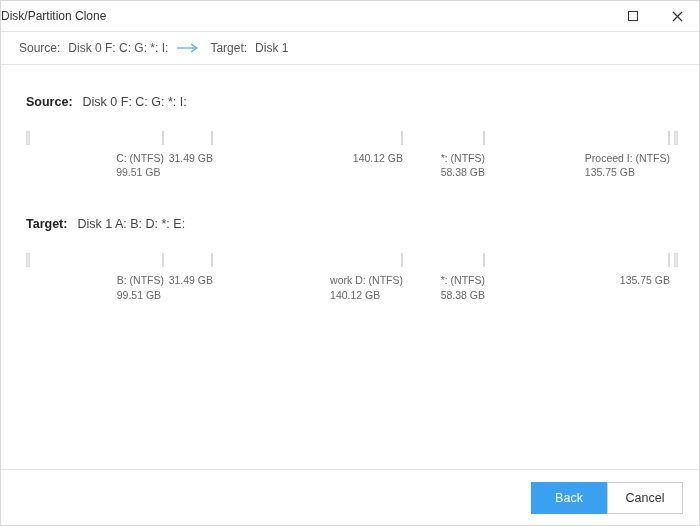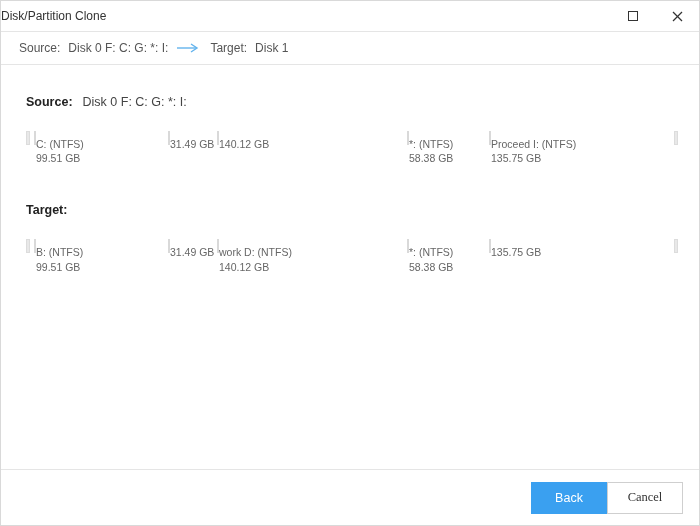--- a/index.html
+++ b/index.html
@@ -72,22 +72,23 @@
   .handle {
     width:4px;
     height:14px;
     background:#e8e8e8;
     border:1px solid #dcdcdc;
     margin-top:0;
     flex:0 0 auto;
   }
   .part {
     display:flex;
-    flex-direction:row;
+    flex-direction:column;
     min-width:0;
+    align-items:flex-end;
   }
   .part .bar {
     height:14px;
     border:1px solid #d9d9d9;
     background:#fff;
     position:relative;
     overflow:hidden;
   }
   .part .fill {
     position:absolute; left:0; top:0; bottom:0;
@@ -127,21 +128,20 @@
   }
   .btn-primary {
     background:#3aa0f0;
     color:#fff;
     border:1px solid #3aa0f0;
   }
   .btn-secondary {
     background:#fff;
     color:#333;
     border:1px solid #cfcfcf;
-    font-family:Liberation Serif, serif;
   }
 </style>
 </head>
 <body>
 
 <div class="window">
 
   <div class="titlebar">
     <span class="title-caption">Disk/Partition Clone</span>
     <span class="title-spacer"></span>
@@ -231,20 +231,21 @@
           </div>
         </div>
 
         <div class="handle"></div>
       </div>
     </div>
 
     <div class="section">
       <div class="sec-head">
         <span class="sec-label">Target:</span>
+        <span class="sec-value">Disk 1 A: B: D: *: E:</span>
       </div>
       <div class="diskbar-row">
         <div class="handle"></div>
 
         <div class="part" style="width:130px">
           <div class="bar">
               <div class="fill" style="width:88%"></div>
             </div>
           <div class="meta">
             <span class="line">B: (NTFS)</span>

